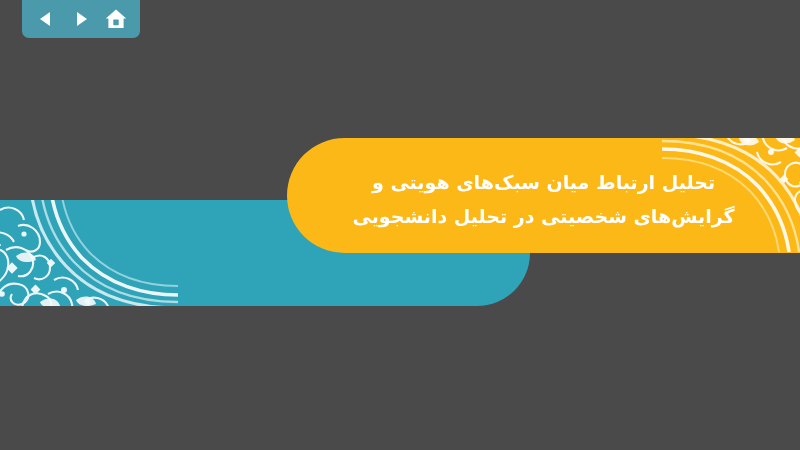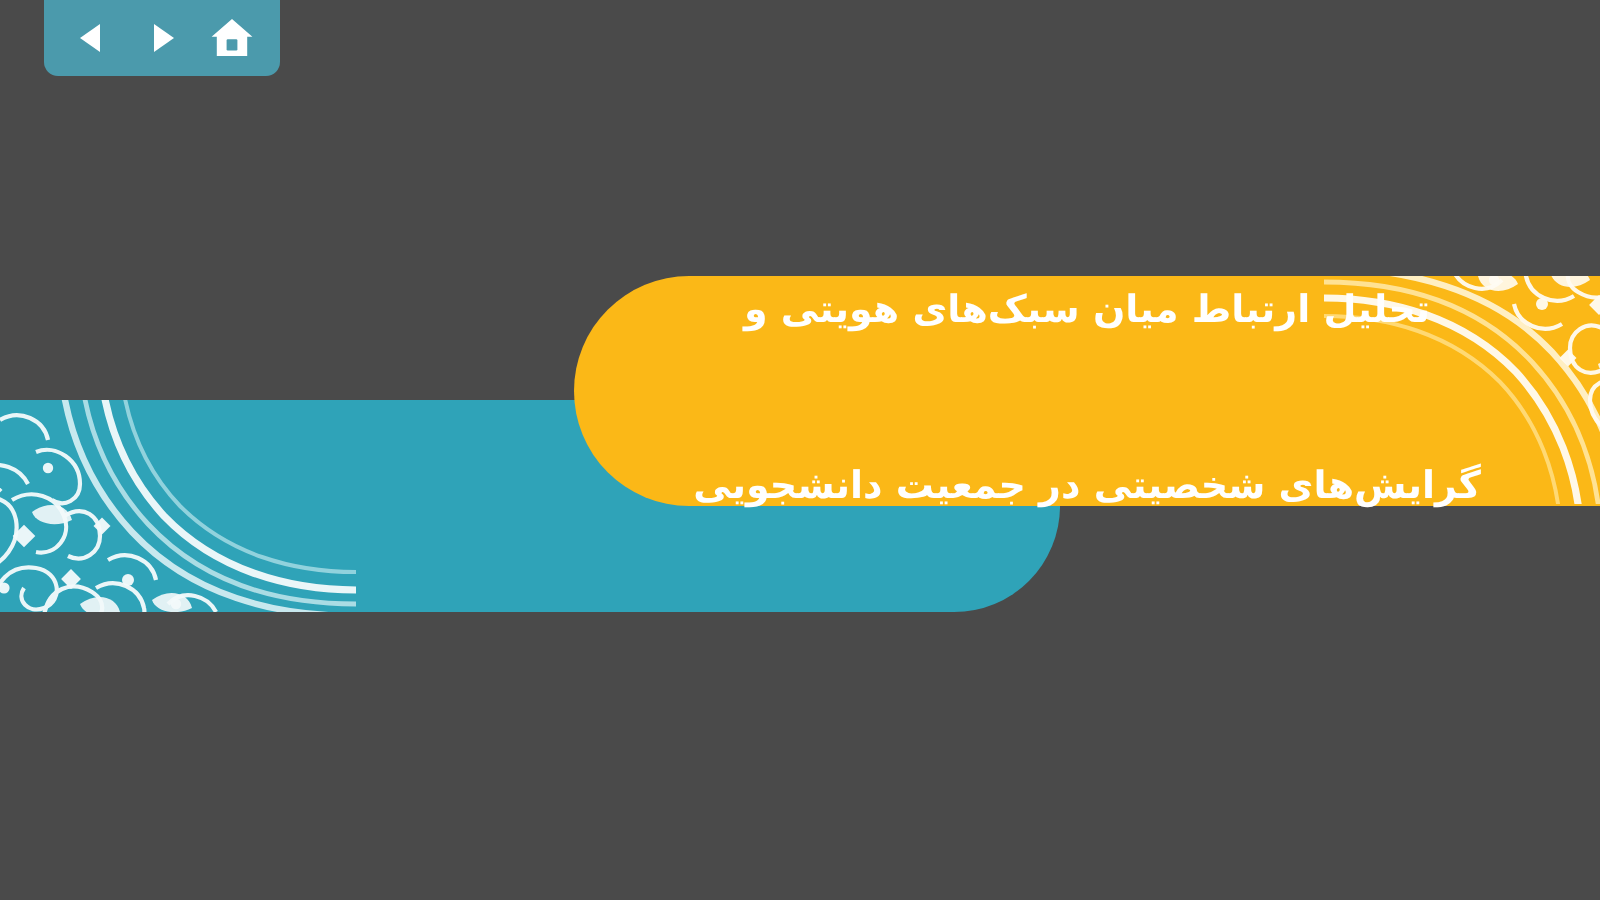--- a/index.html
+++ b/index.html
@@ -92,21 +92,21 @@
   
   #title-block {
     position: absolute;
     left: 287px;
     top: 138px;
     width: 513px;
     height: 122px;
     display: flex;
     flex-direction: column;
     align-items: center;
-    justify-content: space-between;
+    justify-content: center;
     direction: rtl;
     pointer-events: none;
   }
   .title-line {
     color: #ffffff;
     font-size: 19px;
     line-height: 34px;
     font-weight: 600;
     text-align: center;
     white-space: nowrap;
@@ -239,16 +239,16 @@
           <path d="M97,10 C89,16 79,14 77,6 C85,2 95,4 97,10 Z"></path>
           <path d="M133,8 C125,14 115,12 113,4 C121,0 131,2 133,8 Z"></path>
           <path d="M157,54 C149,60 139,58 137,50 C145,46 155,48 157,54 Z"></path>
         </g>
       </g>
     </svg>
   </div>
 
   <div id="title-block">
     <div class="title-line">تحلیل ارتباط میان سبک‌های هویتی و</div>
-    <div class="title-line">گرایش‌های شخصیتی در جمعیت دانشجویی</div>
+    <div class="title-line">گرایش‌های شخصیتی در تحلیل دانشجویی</div>
   </div>
 
 </div>
 
 </body></html>

